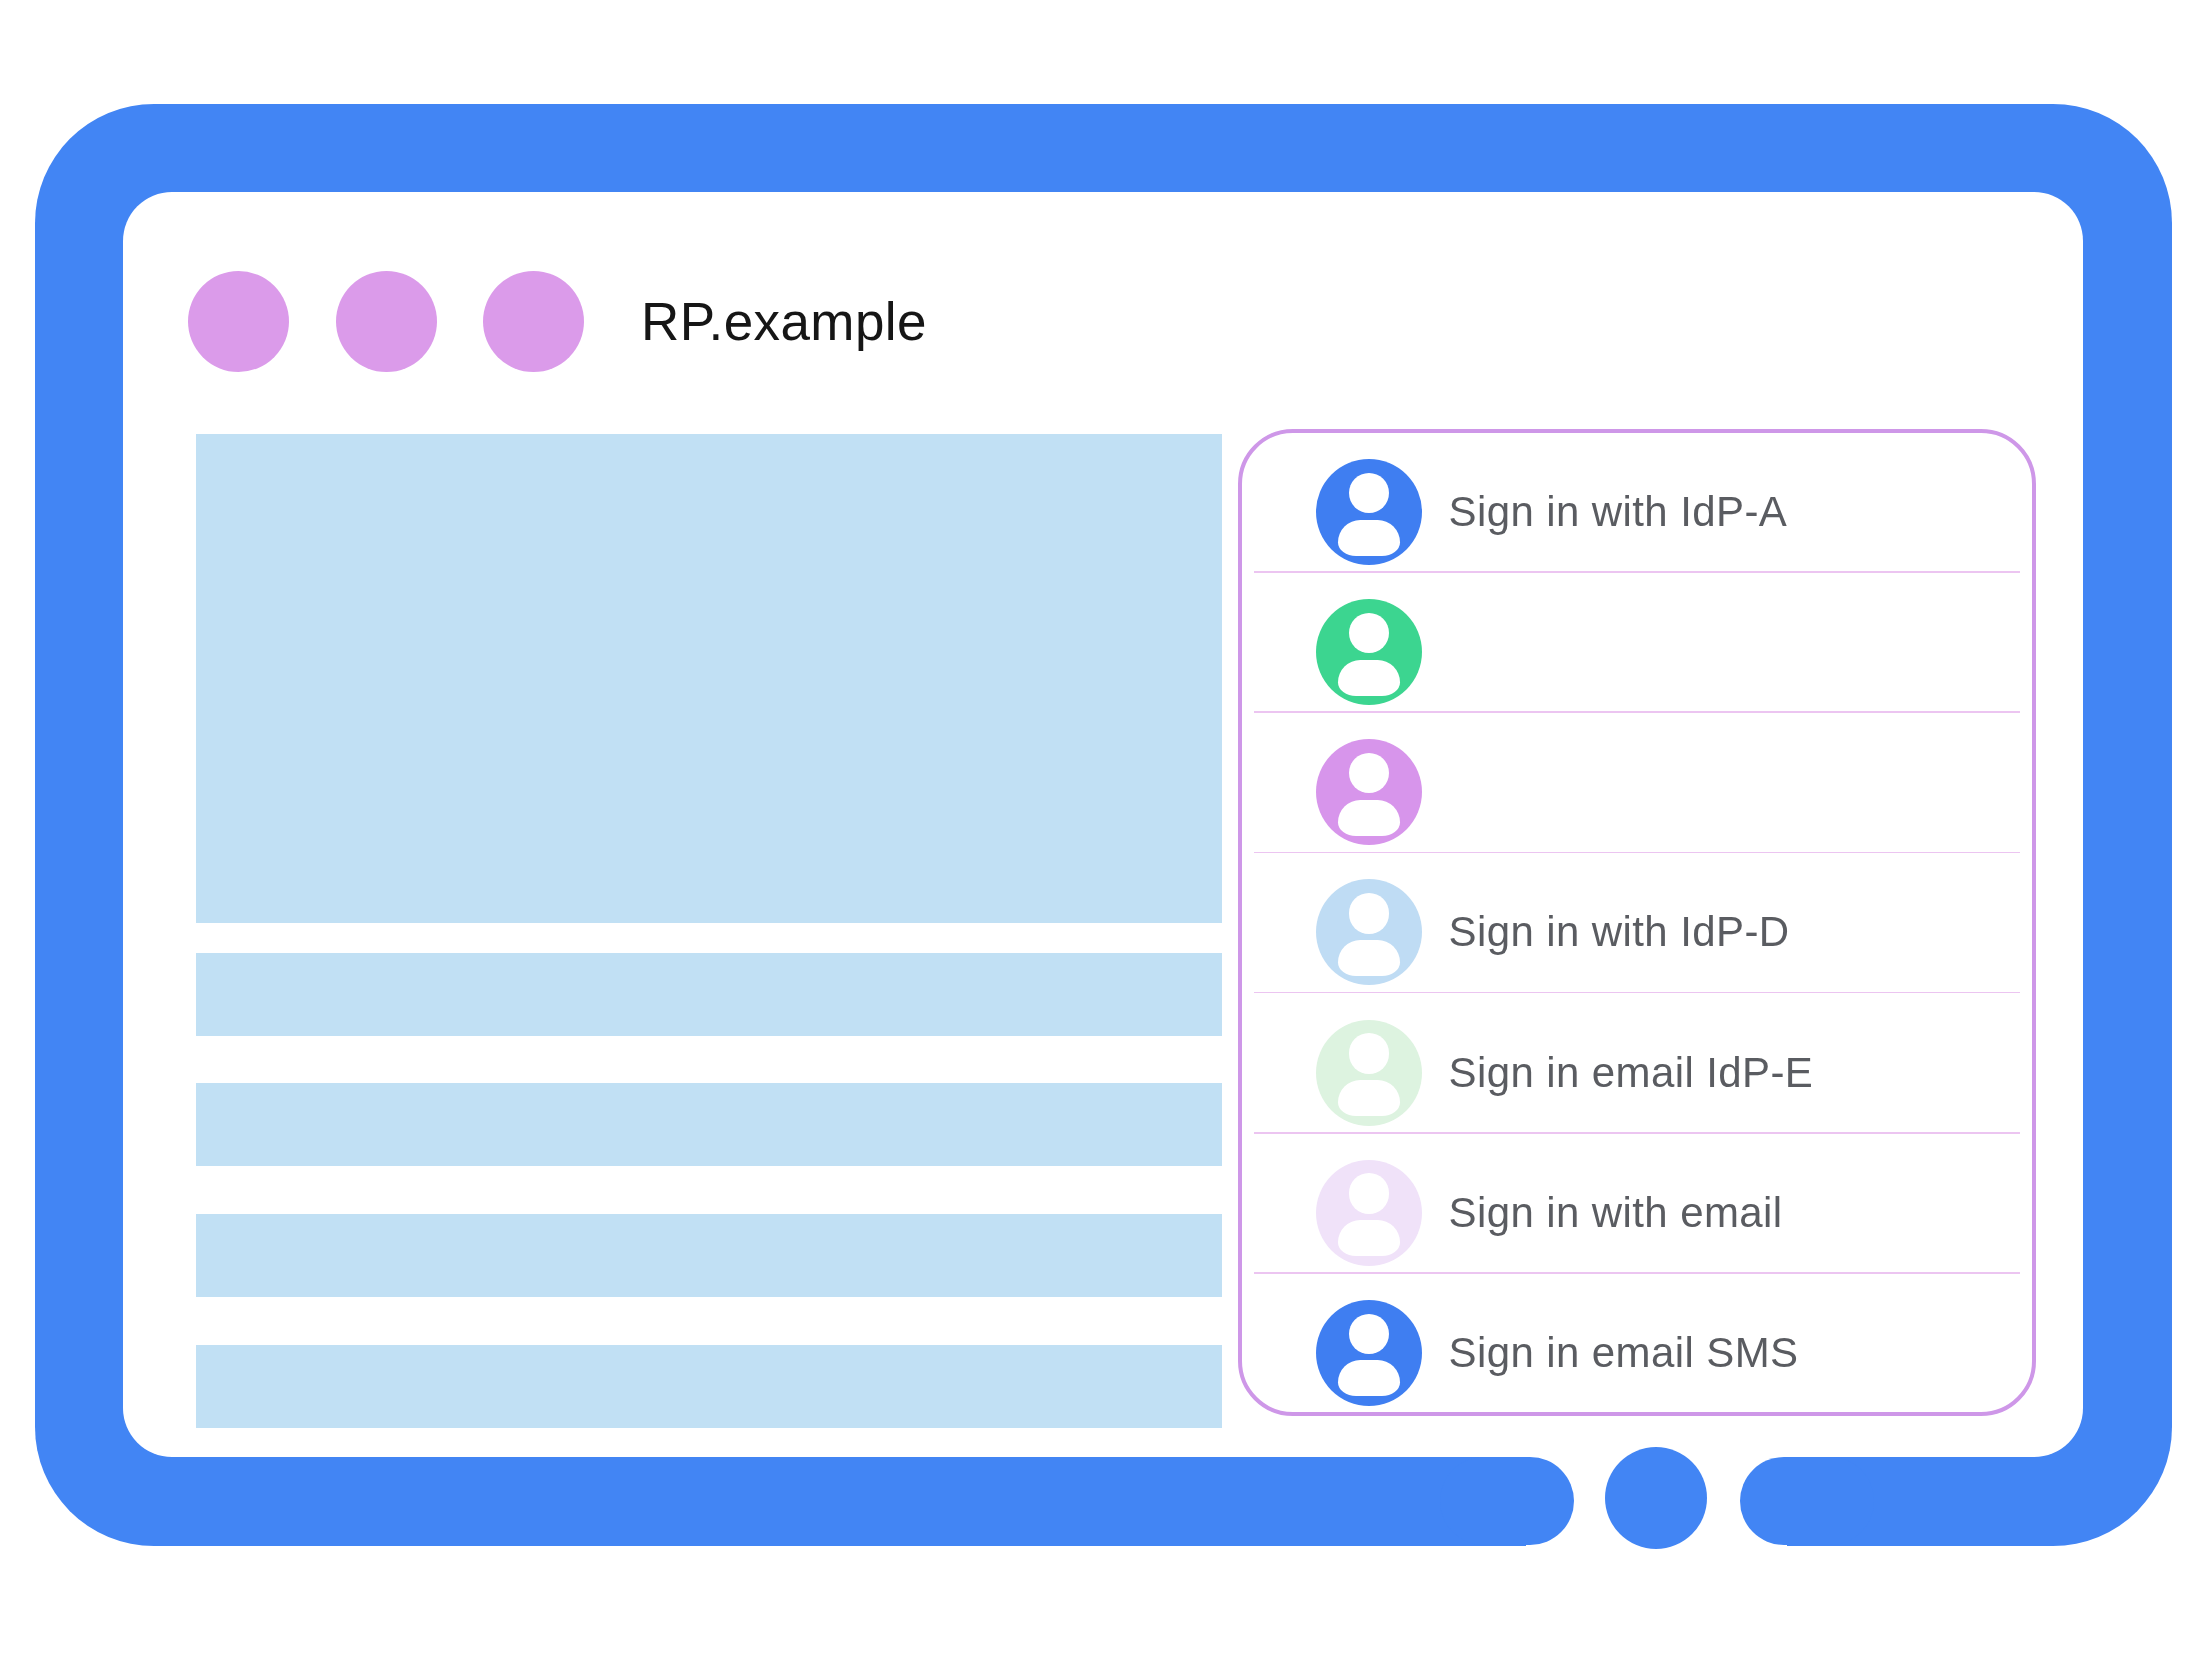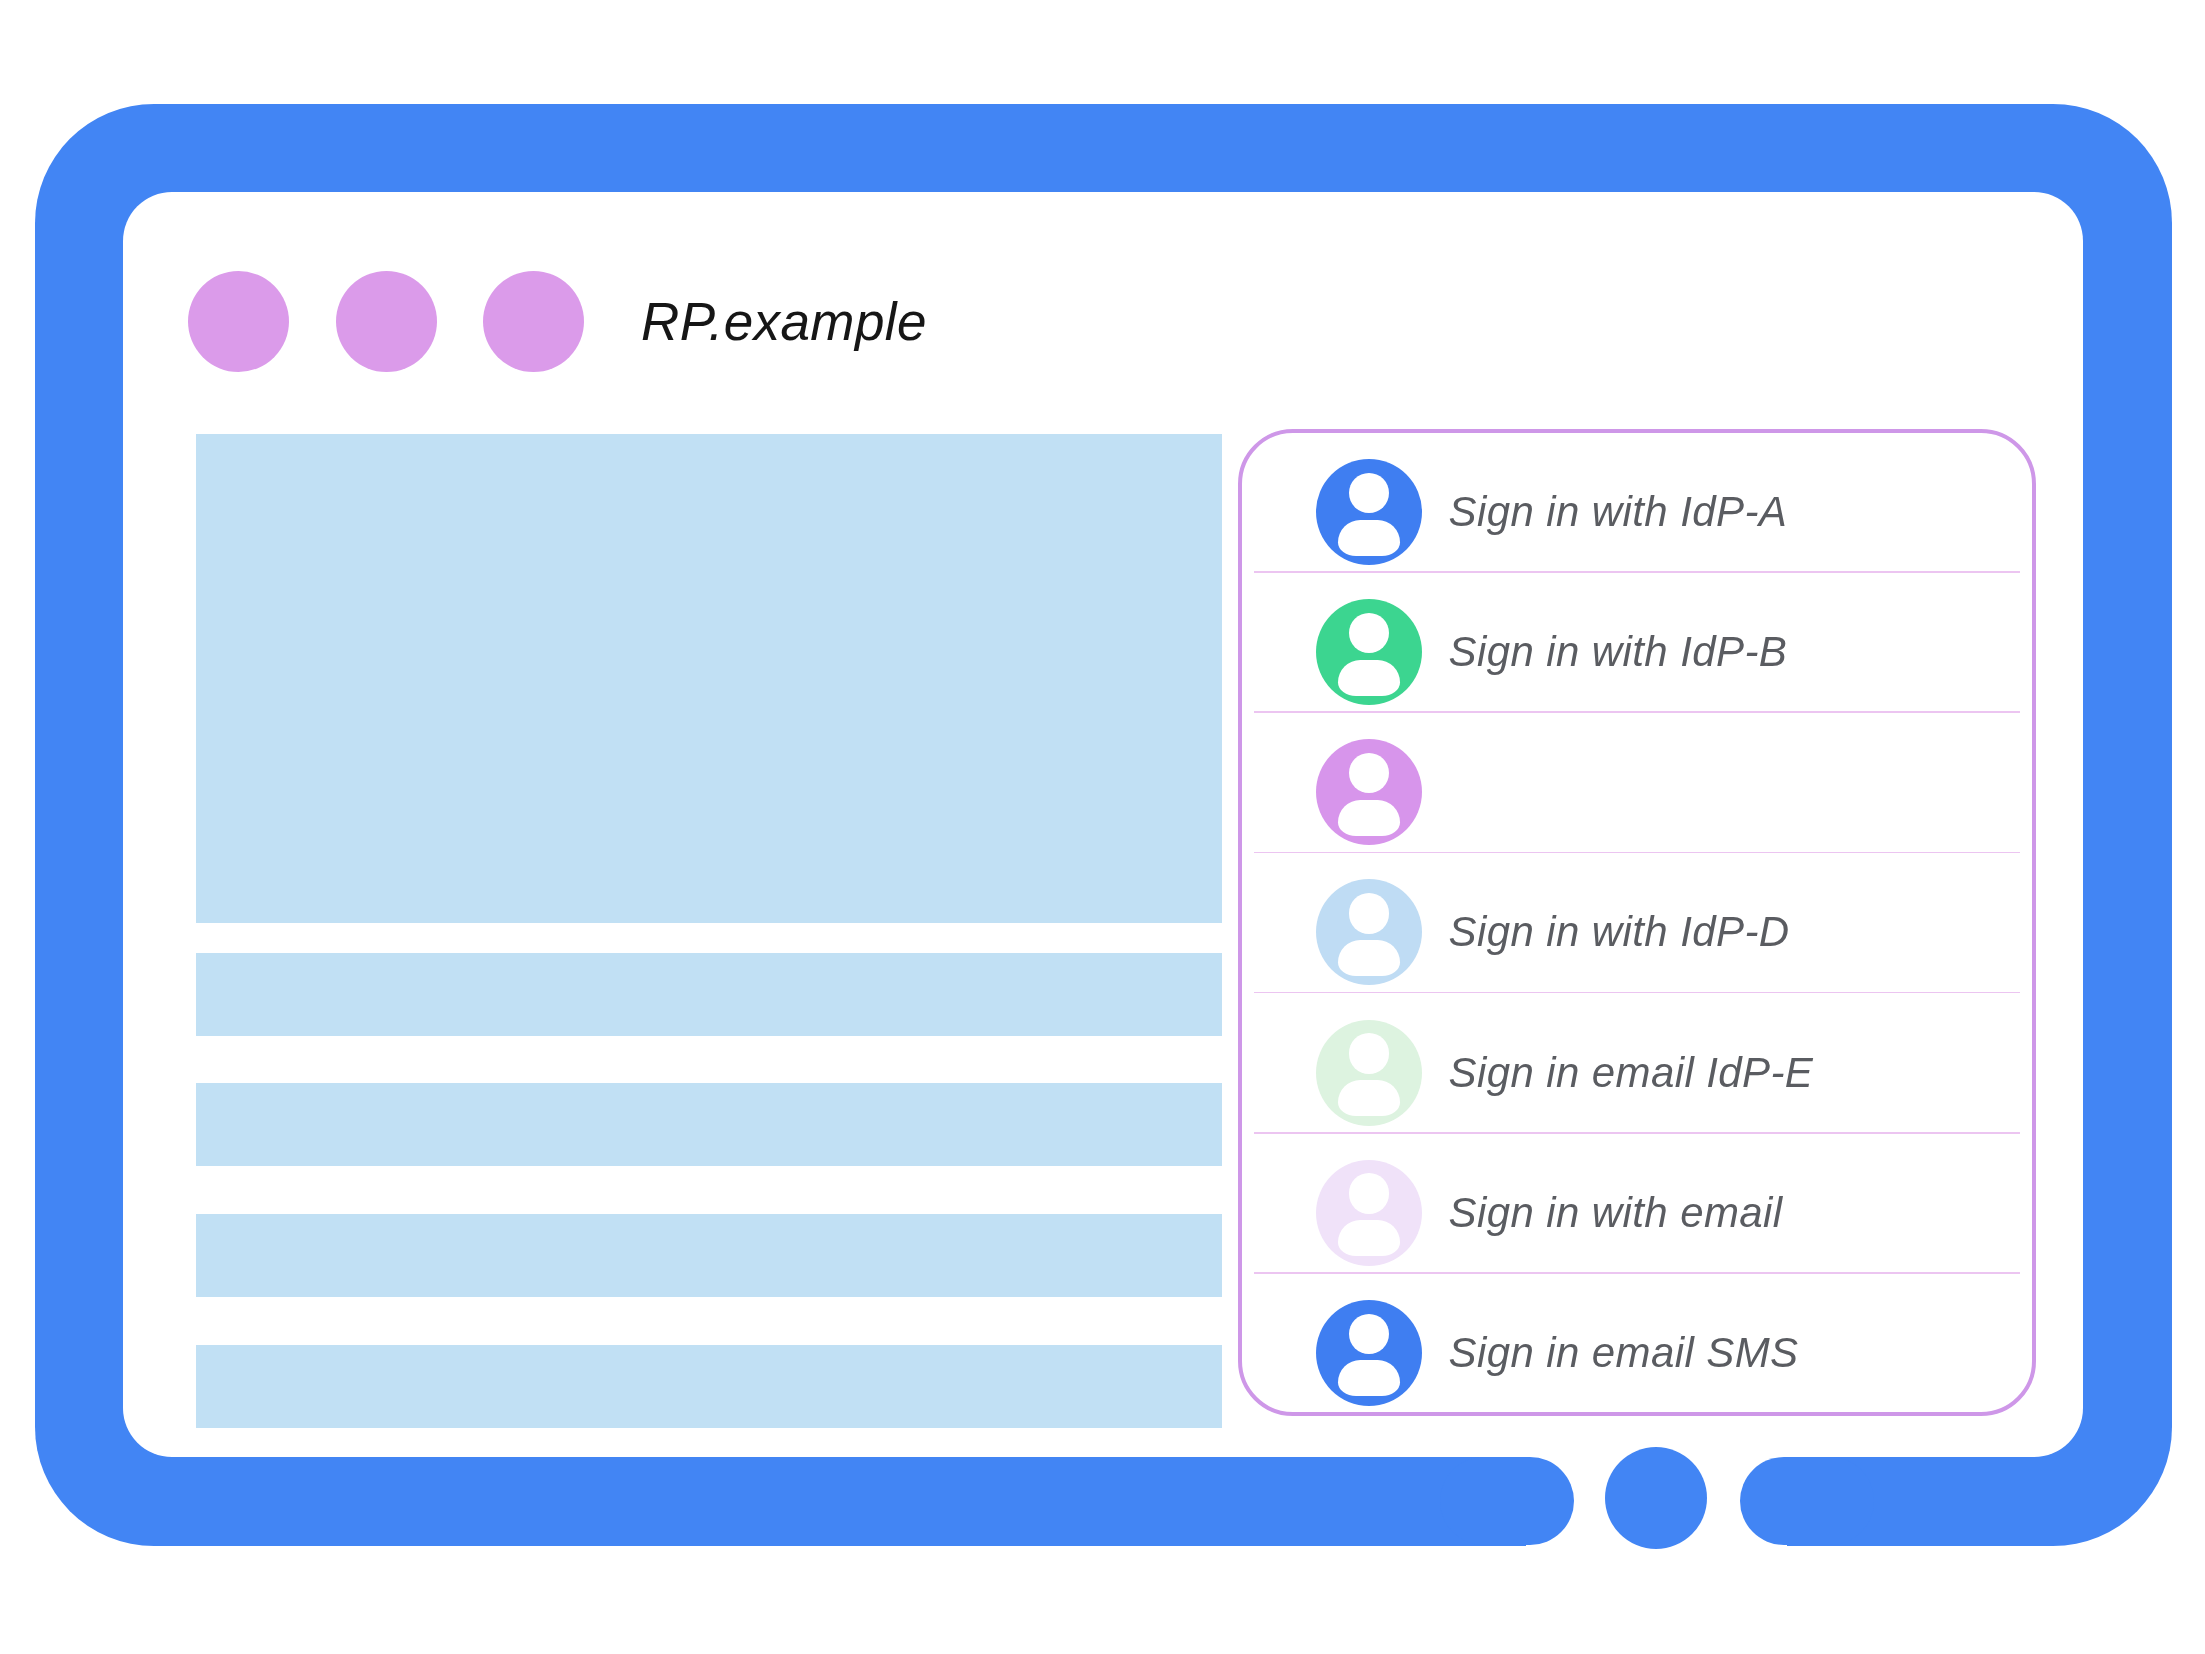--- a/index.html
+++ b/index.html
@@ -1,20 +1,20 @@
 <!DOCTYPE html>
 <html style="font-size:14px"><head>
 <meta charset="utf-8">
 <style>
   html,body{margin:0;padding:0;background:#ffffff;}
   body{
     width:2206px;height:1654px;position:relative;overflow:hidden;
     font-family:"Liberation Sans","DejaVu Sans",sans-serif;
   }
-  .abs{position:absolute;font-style:italic;}
+  .abs{position:absolute;}
 
   
   .frame{
     left:35px;top:104px;width:2137px;height:1442px;
     background:#4285F4;border-radius:119px;
   }
   .screen{
     left:124px;top:192px;width:1960px;height:1265px;
     background:#ffffff;border-radius:49px;
   }
@@ -101,21 +101,20 @@
       <span class="torso"></span>
     </span>
     <span class="signin-label">Sign in with IdP-A</span>
   </div>
     <div class="divider"></div>
     <div class="signin-row">
     <span class="avatar" style="background: rgb(60, 213, 144);">
       <span class="head"></span>
       <span class="torso"></span>
     </span>
-    <span class="signin-label">Sign in with IdP-B</span>
   </div>
     <div class="divider"></div>
     <div class="signin-row">
     <span class="avatar" style="background: rgb(215, 149, 235);">
       <span class="head"></span>
       <span class="torso"></span>
     </span>
   </div>
     <div class="divider"></div>
     <div class="signin-row">

